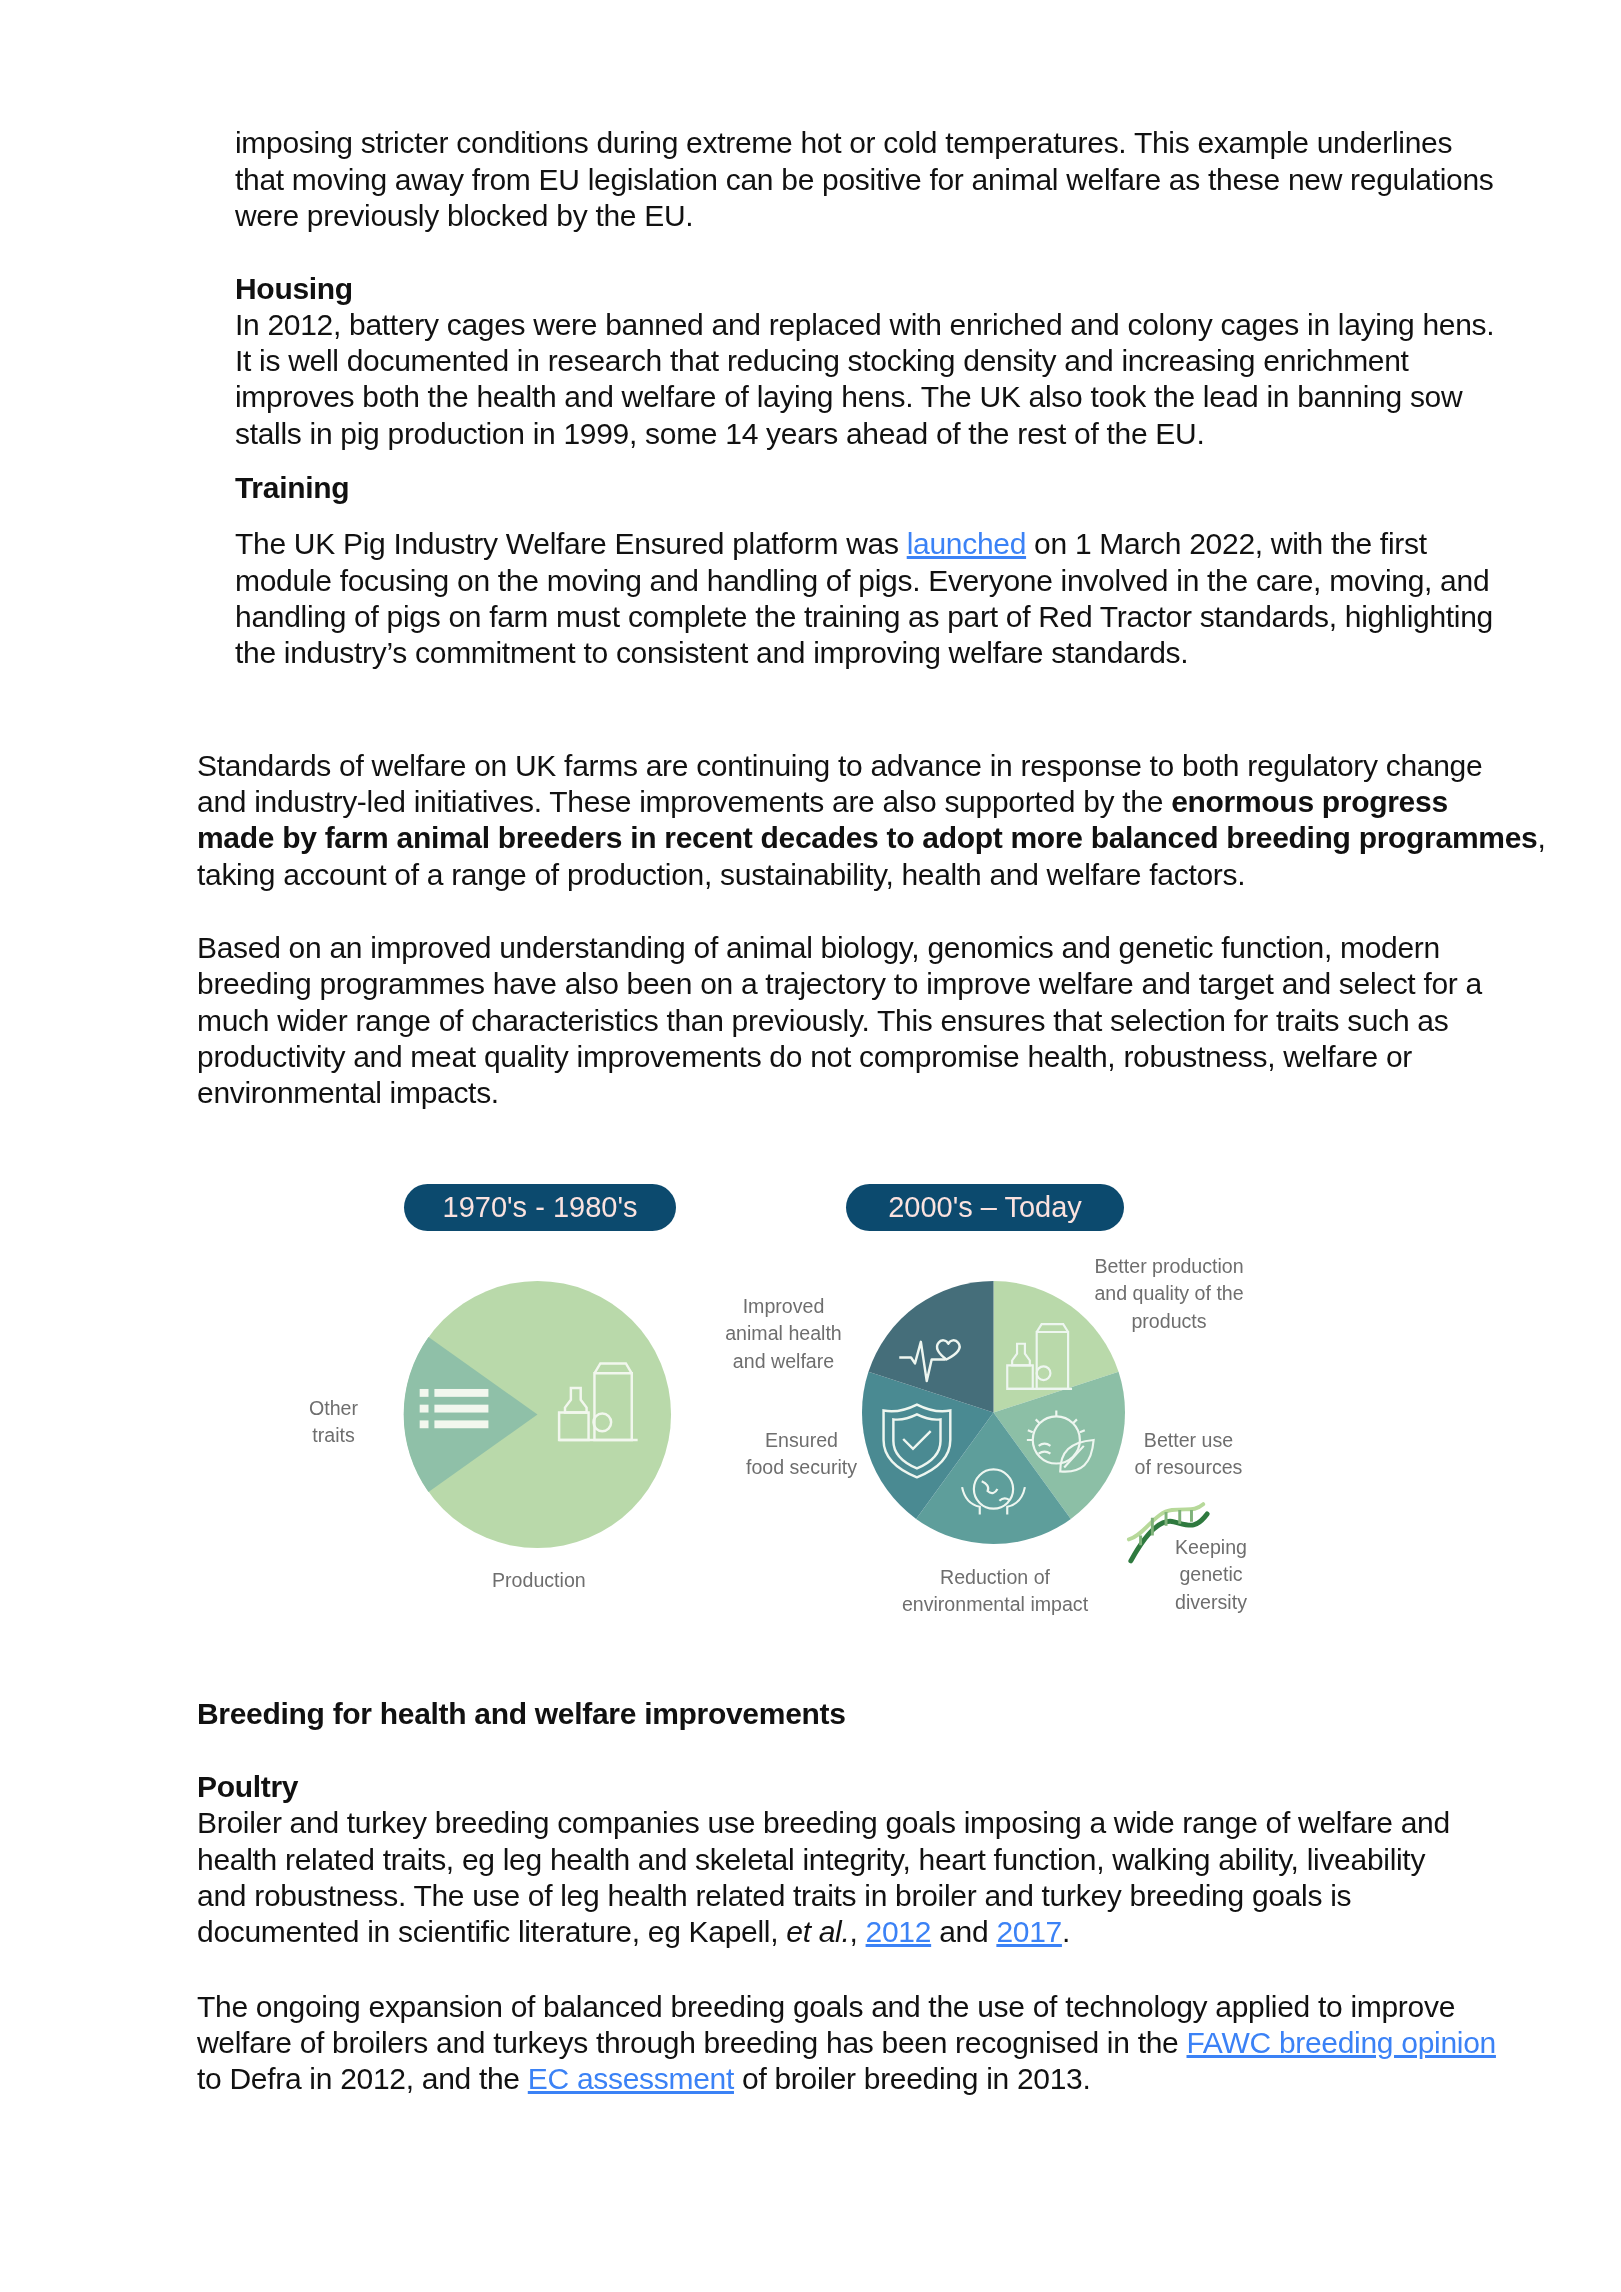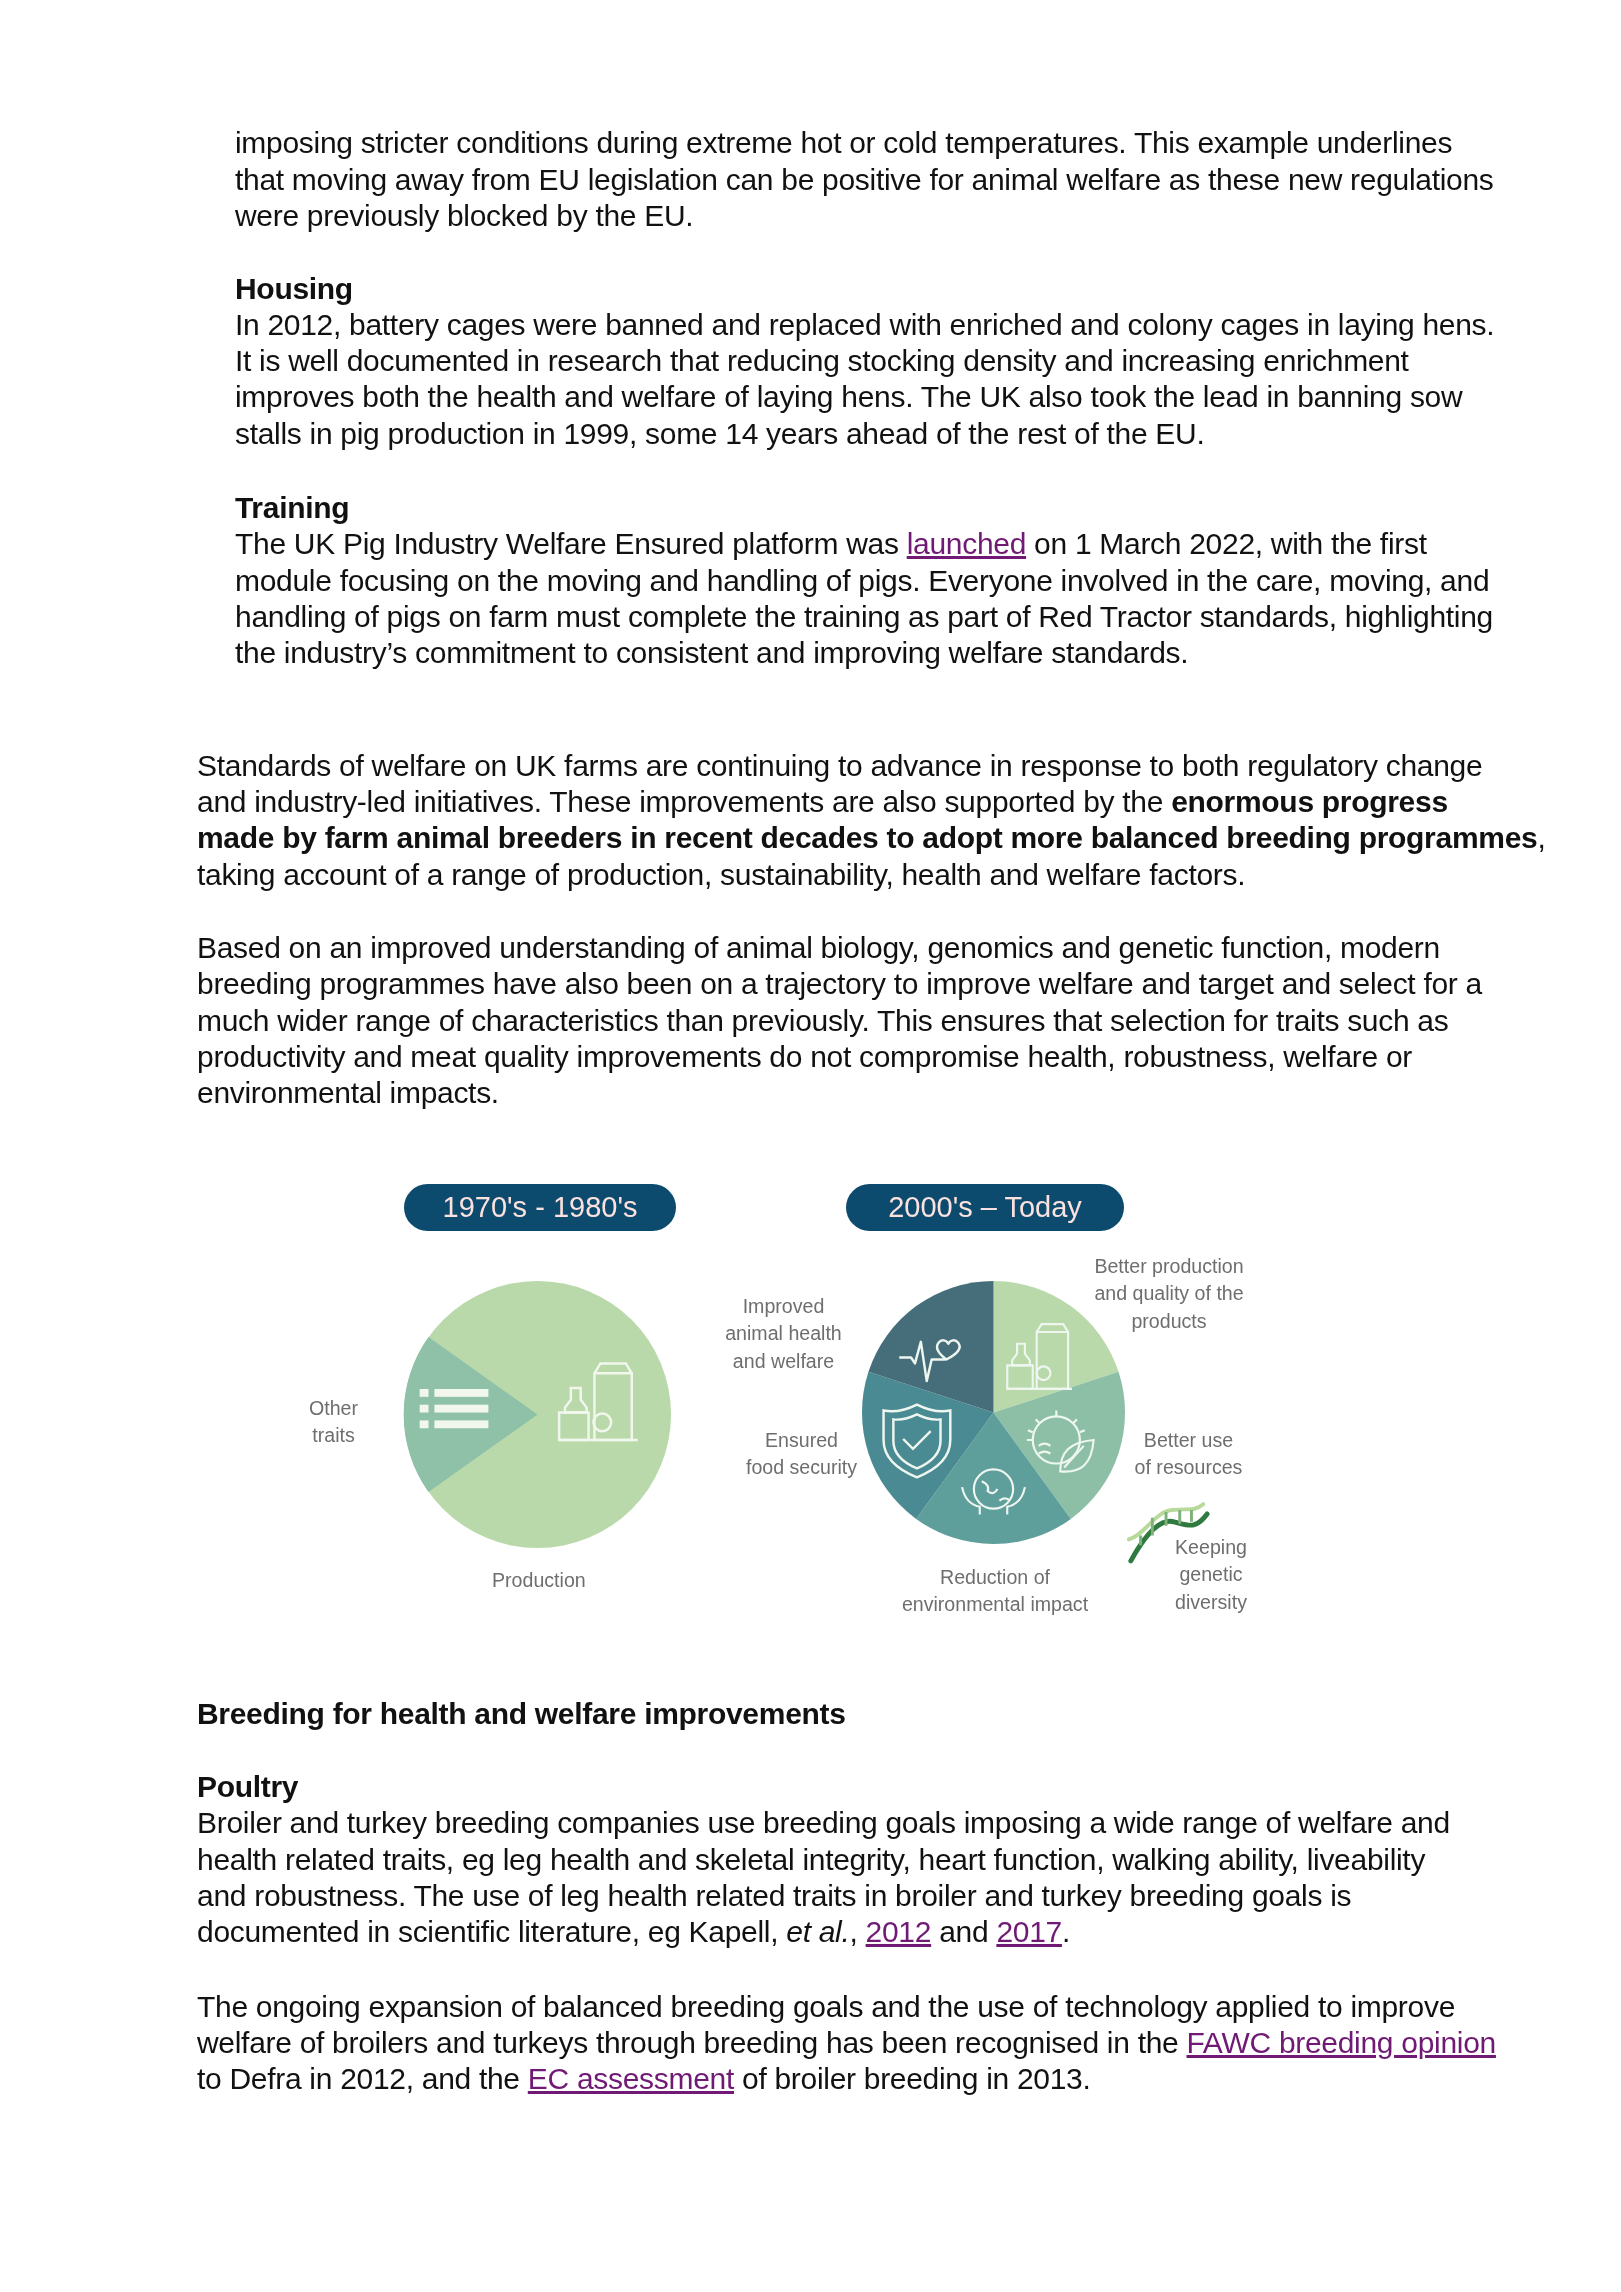--- a/index.html
+++ b/index.html
@@ -2,42 +2,42 @@
 <html><head>
 <meta charset="utf-8">
 <style>
   html, body { margin: 0; padding: 0; background: #ffffff; }
   body { width: 1621px; height: 2293px; position: relative; overflow: hidden;
          font-family: "Liberation Sans", sans-serif; color: #111; }
   .line { position: absolute; font-size: 30px; line-height: 36px; white-space: nowrap; letter-spacing: -0.3px; }
   .ind { left: 235px; }
   .out { left: 197px; }
   .b { font-weight: bold; }
-  a.lnk { color: #701a75; }
+  a.lnk { color: #3b82f6; }
   em { font-style: italic; }
 
   
   .pill { position: absolute; height: 47px; border-radius: 23.5px; background: #0c4a6e;
           color: #fbe2df; font-size: 29px; line-height: 47px; text-align: center; }
   .lbl { position: absolute; color: #6e6e6e; font-size: 19.6px; line-height: 27.4px; text-align: center; white-space: nowrap; }
 </style>
 </head>
 <body>
 
 <div class="line ind" style="top:125px">imposing stricter conditions during extreme hot or cold temperatures. This example underlines</div>
 <div class="line ind" style="top:162px">that moving away from EU legislation can be positive for animal welfare as these new regulations</div>
 <div class="line ind" style="top:198px">were previously blocked by the EU.</div>
 
 <div class="line ind b" style="top:271px">Housing</div>
 <div class="line ind" style="top:307px">In 2012, battery cages were banned and replaced with enriched and colony cages in laying hens.</div>
 <div class="line ind" style="top:343px">It is well documented in research that reducing stocking density and increasing enrichment</div>
 <div class="line ind" style="top:379px">improves both the health and welfare of laying hens. The UK also took the lead in banning sow</div>
 <div class="line ind" style="top:416px">stalls in pig production in 1999, some 14 years ahead of the rest of the EU.</div>
 
-<div class="line ind b" style="top:490px">Training</div>
+<div class="line ind b" style="top:470px">Training</div>
 <div class="line ind" style="top:526px">
   <span>The UK Pig Industry Welfare Ensured platform was </span><a class="lnk" href="#">launched</a><span> on 1 March 2022, with the first</span>
 </div>
 <div class="line ind" style="top:563px">module focusing on the moving and handling of pigs. Everyone involved in the care, moving, and</div>
 <div class="line ind" style="top:599px">handling of pigs on farm must complete the training as part of Red Tractor standards, highlighting</div>
 <div class="line ind" style="top:635px">the industry’s commitment to consistent and improving welfare standards.</div>
 
 <div class="line out" style="top:748px">Standards of welfare on UK farms are continuing to advance in response to both regulatory change</div>
 <div class="line out" style="top:784px">
   <span>and industry-led initiatives. These improvements are also supported by the </span><span class="b">enormous progress</span>

